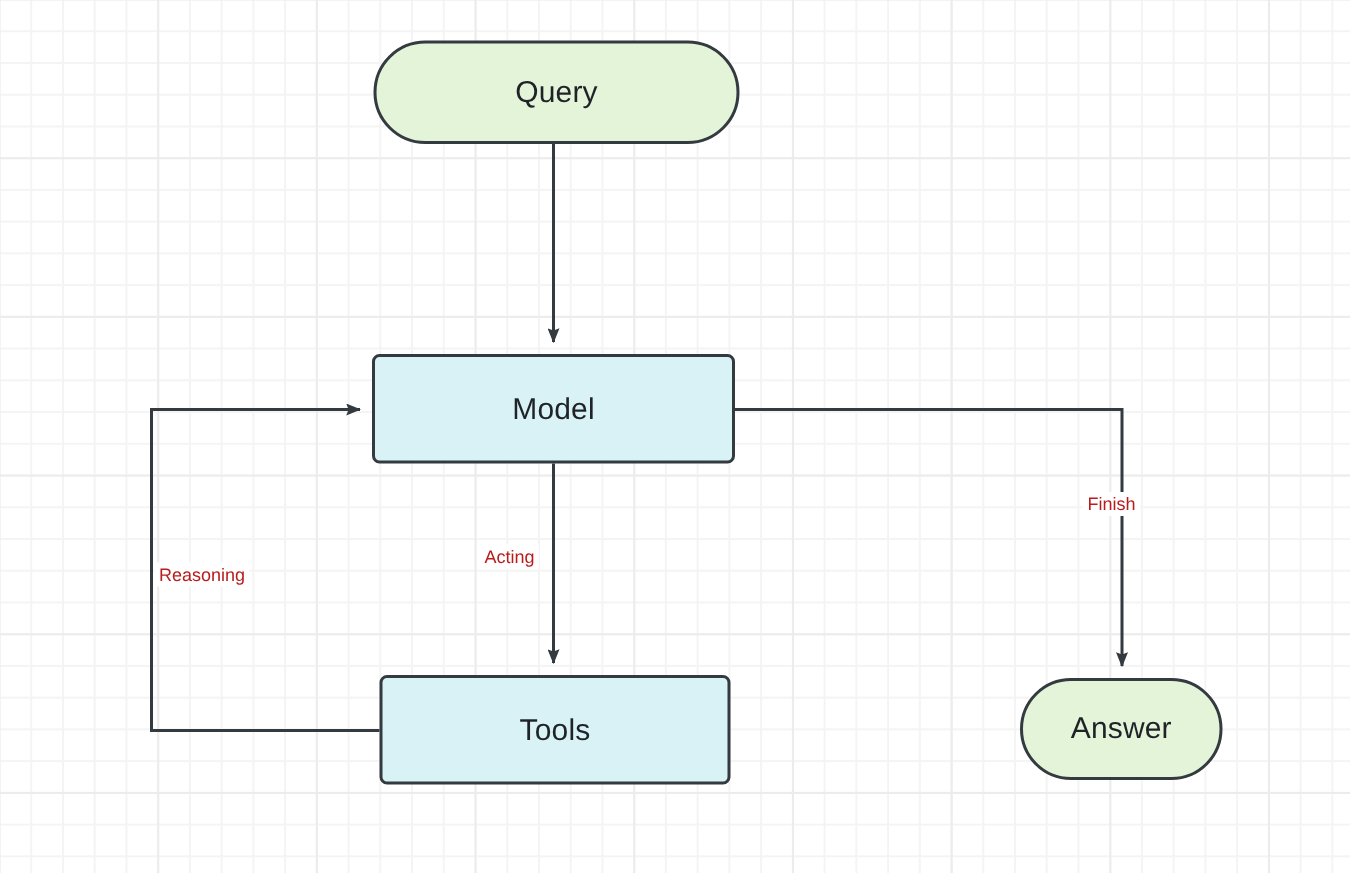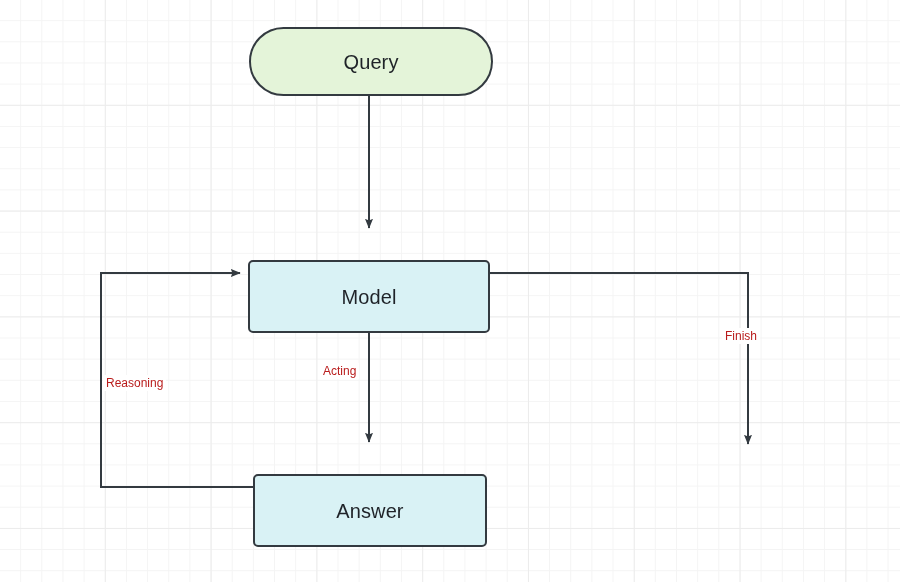--- a/index.html
+++ b/index.html
@@ -40,21 +40,21 @@
     box-sizing: border-box;
     border: 2px solid #333a40;
     color: #1f2328;
     font-family: "Liberation Sans", sans-serif;
     font-size: 20px;
     letter-spacing: 0.1px;
     line-height: 1;
     z-index: 3;
   }
   .node-stadium { border-radius: 999px; }
-  .node-rect { border-radius: 5px; margin-top: 24px; }
+  .node-rect { border-radius: 5px; }
   .edge-label {
     position: absolute;
     background: #ffffff;
     color: #b91c1c;
     font-family: "Liberation Sans", sans-serif;
     font-size: 12px;
     line-height: 1;
     padding: 2px 3px;
     white-space: nowrap;
     z-index: 4;
@@ -83,23 +83,26 @@
 
   <div class="node node-stadium" id="node-query" style="left:249px; top:27px; width:244px; height:69px; background:#e4f4d9;">
     <span>Query</span>
   </div>
 
   <div class="node node-rect" id="node-model" style="left:248px; top:236px; width:242px; height:73px; background:#d9f2f5;">
     <span>Model</span>
   </div>
 
   <div class="node node-rect" id="node-tools" style="left:253px; top:450px; width:234px; height:73px; background:#d9f2f5;">
+    <span>Tools</span>
+  </div>
+
+  <div class="node node-stadium" id="node-answer" style="left:680px; top:452px; width:135px; height:68px; background:#e4f4d9;">
     <span>Answer</span>
   </div>
-
 
   <div class="edge-label" style="left:320px; top:363px;">Acting</div>
 
   <div class="edge-label" style="left:55px; top:375px;margin-left:48px;">Reasoning</div>
 
   <div class="edge-label" style="left:722px; top:328px;">Finish</div>
 
 </div>
 
 </body></html>

